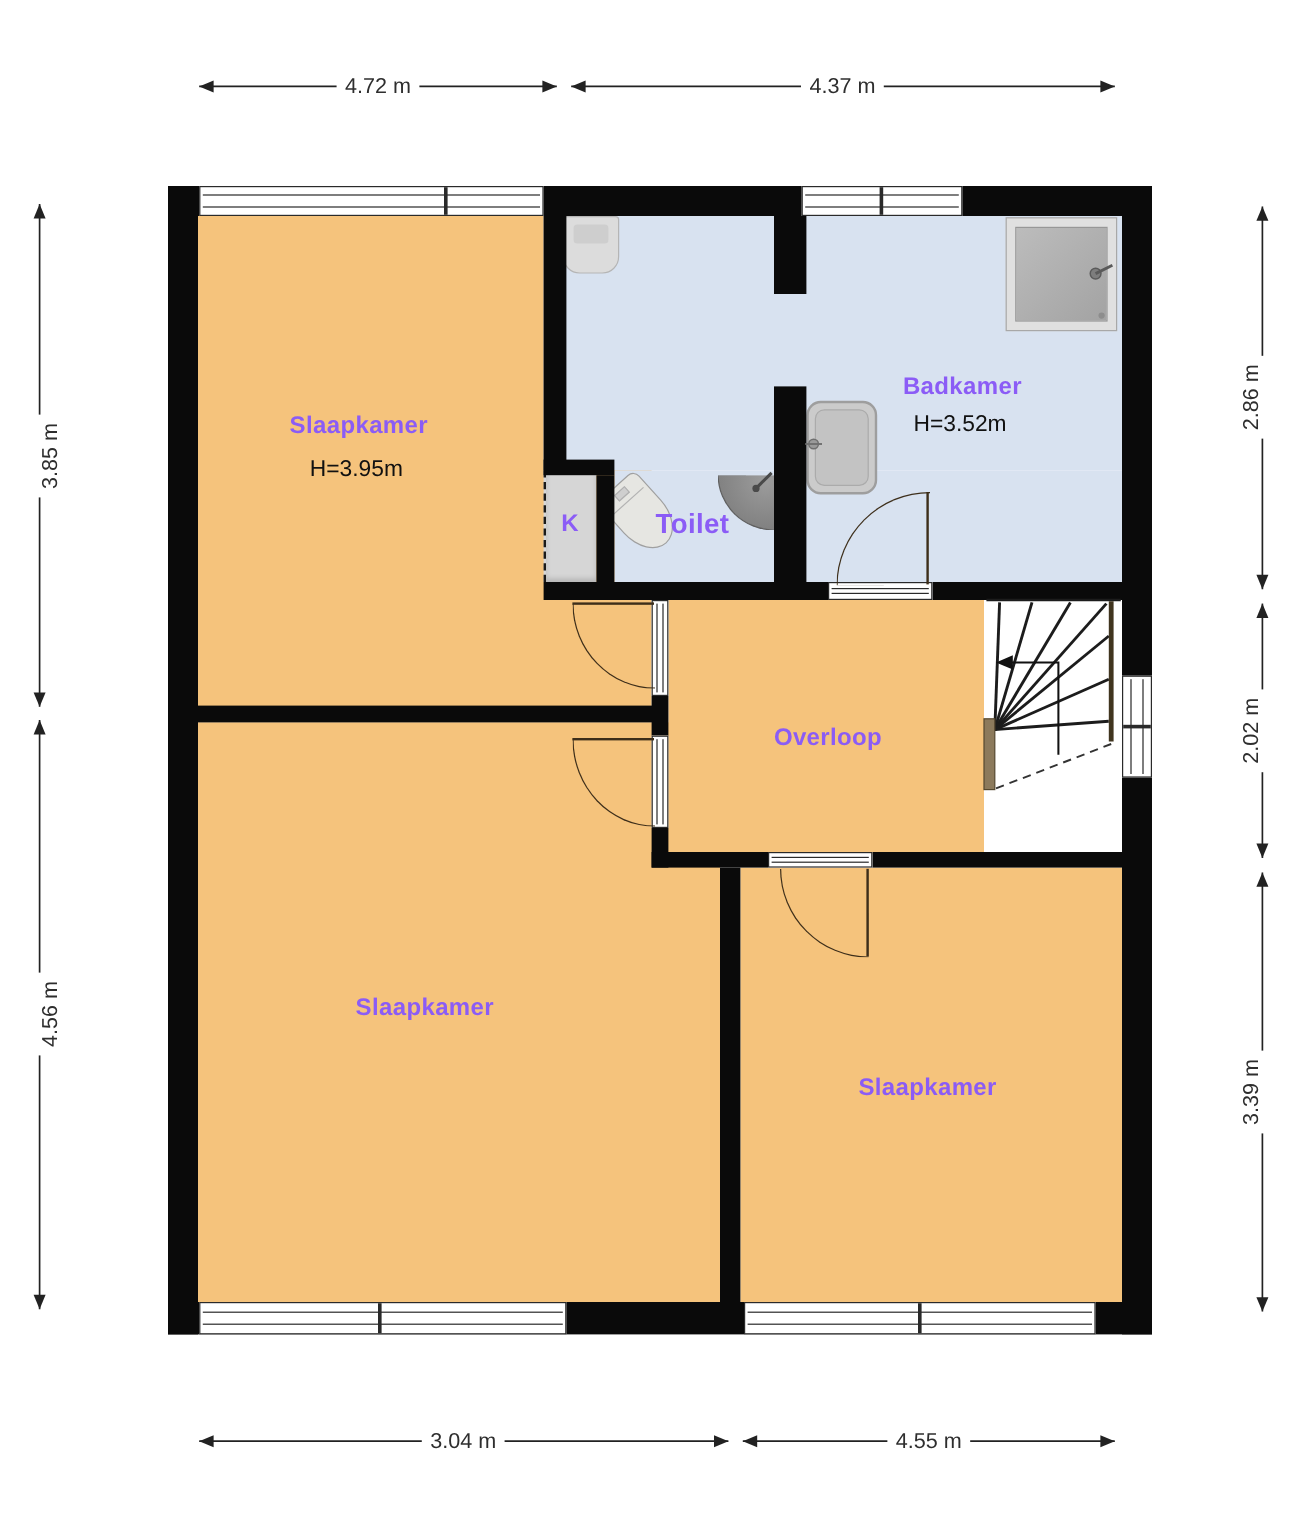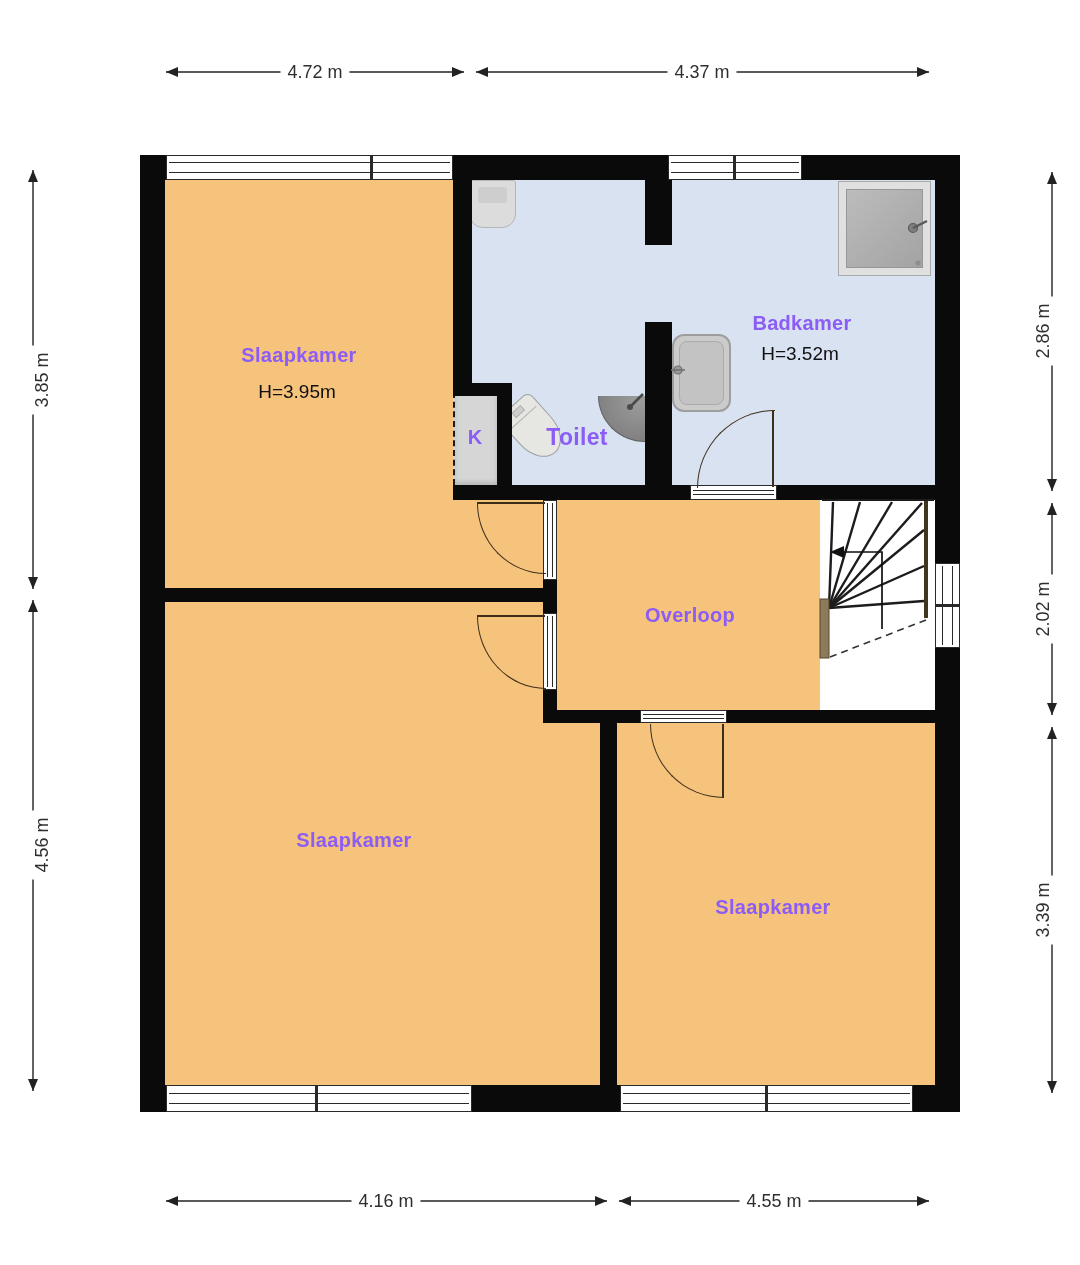--- a/index.html
+++ b/index.html
@@ -194,21 +194,21 @@
   <div class="sub-label" style="left:800px;top:354px;">H=3.52m</div>
 
   <div class="room-label" style="left:577px;top:437px;font-size:23px;">Toilet</div>
   <div class="room-label" style="left:475px;top:437px;">K</div>
   <div class="room-label" style="left:690px;top:615px;">Overloop</div>
   <div class="room-label" style="left:354px;top:840px;">Slaapkamer</div>
   <div class="room-label" style="left:773px;top:907px;">Slaapkamer</div>
 
   <div class="dim-label" style="left:315px;top:72px;">4.72 m</div>
   <div class="dim-label" style="left:702px;top:72px;">4.37 m</div>
-  <div class="dim-label" style="left:386px;top:1201px;">4.16 m</div>
+  <div class="dim-label" style="left:386px;top:1201px;">3.04 m</div>
   <div class="dim-label" style="left:774px;top:1201px;">4.55 m</div>
   <div class="dim-label vert" style="left:42px;top:380px;">3.85 m</div>
   <div class="dim-label vert" style="left:42px;top:845px;">4.56 m</div>
   <div class="dim-label vert" style="left:1043px;top:331px;">2.86 m</div>
   <div class="dim-label vert" style="left:1043px;top:609px;">2.02 m</div>
   <div class="dim-label vert" style="left:1043px;top:910px;">3.39 m</div>
 
 </div>
 
 </body></html>

